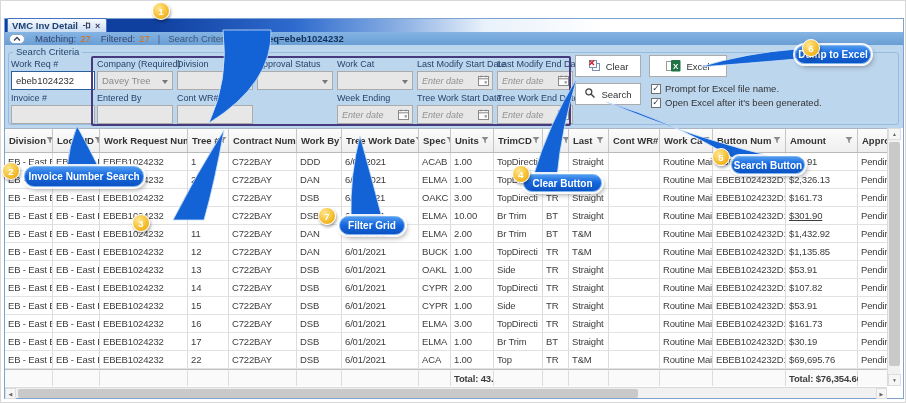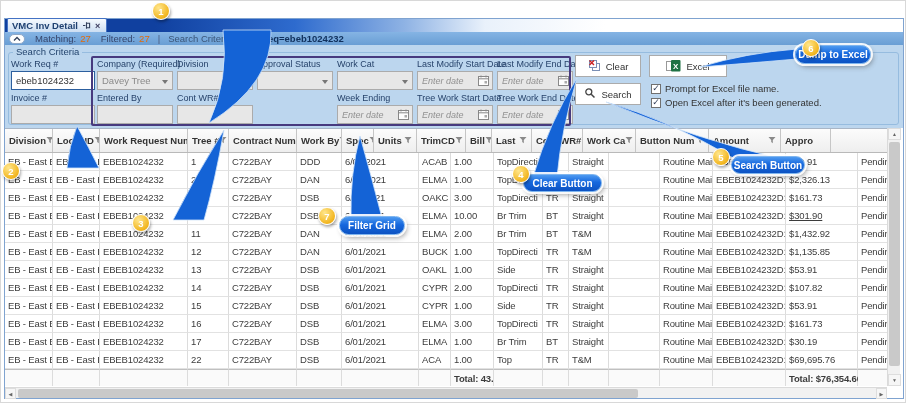--- a/index.html
+++ b/index.html
@@ -329,20 +329,26 @@
           <span><svg width="8" height="8" viewBox="0 0 8 8">
               <path d="M0.5 1 h7 l-2.7 3 v3.2 l-1.6 -1.2 v-2 z" fill="#8a8a8a"></path>
             </svg></span>
         </div>
         <div class="g-hcell" style="width: 45px;">
           <span>Work By</span>
           <span><svg width="8" height="8" viewBox="0 0 8 8">
               <path d="M0.5 1 h7 l-2.7 3 v3.2 l-1.6 -1.2 v-2 z" fill="#8a8a8a"></path>
             </svg></span>
         </div>
+        <div class="g-hcell" style="width: 77px;">
+          <span>Tree Work Date</span>
+          <span><svg width="8" height="8" viewBox="0 0 8 8">
+              <path d="M0.5 1 h7 l-2.7 3 v3.2 l-1.6 -1.2 v-2 z" fill="#8a8a8a"></path>
+            </svg></span>
+        </div>
         <div class="g-hcell" style="width: 32px;">
           <span>Spec</span>
           <span><svg width="8" height="8" viewBox="0 0 8 8">
               <path d="M0.5 1 h7 l-2.7 3 v3.2 l-1.6 -1.2 v-2 z" fill="#8a8a8a"></path>
             </svg></span>
         </div>
         <div class="g-hcell" style="width: 43px;">
           <span>Units</span>
           <span><svg width="8" height="8" viewBox="0 0 8 8">
               <path d="M0.5 1 h7 l-2.7 3 v3.2 l-1.6 -1.2 v-2 z" fill="#8a8a8a"></path>
@@ -660,20 +666,21 @@
       <path d="M 66 167 Q 68 145 76 125 Q 88 147 98 167 Z"></path>
       <path d="M 172 219 Q 196 172 223 129 Q 214 180 203 219 Z"></path>
       <path d="M 532 176 Q 548 122 576 77 Q 560 130 556 176 Z"></path>
       <path d="M 734 158 Q 666 118 605 101 Q 700 140 782 158 Z"></path>
       <path d="M 796 48 Q 744 52 699 66 Q 750 62 796 58 Z"></path>
       <path d="M 350 217 Q 349 172 359 135 Q 371 178 381 217 Z"></path>
     </g>
   </svg>
   <div id="callouts-host"></div>
     <div class="num-circle" style="left: 151px; top: 1px;">1</div>
+    <div class="balloon" style="left: 23px; top: 165px; width: 120px; height: 21px;">Invoice Number Search</div>
     <div class="num-circle" style="left: 1px; top: 161px;">2</div>
     <div class="num-circle" style="left: 131px; top: 213px;">3</div>
     <div class="balloon" style="left: 522px; top: 173px; width: 79px; height: 18px;">Clear Button</div>
     <div class="num-circle" style="left: 511px; top: 164px;">4</div>
     <div class="balloon" style="left: 730px; top: 155px; width: 74px; height: 18px;">Search Button</div>
     <div class="num-circle" style="left: 711px; top: 147px;">5</div>
     <div class="balloon" style="left: 794px; top: 44px; width: 76px; height: 19px;">Dump to Excel</div>
     <div class="num-circle" style="left: 801px; top: 38px;">6</div>
     <div class="balloon" style="left: 338px; top: 215px; width: 66px; height: 19px;">Filter Grid</div>
     <div class="num-circle" style="left: 317px; top: 206px;">7</div>

